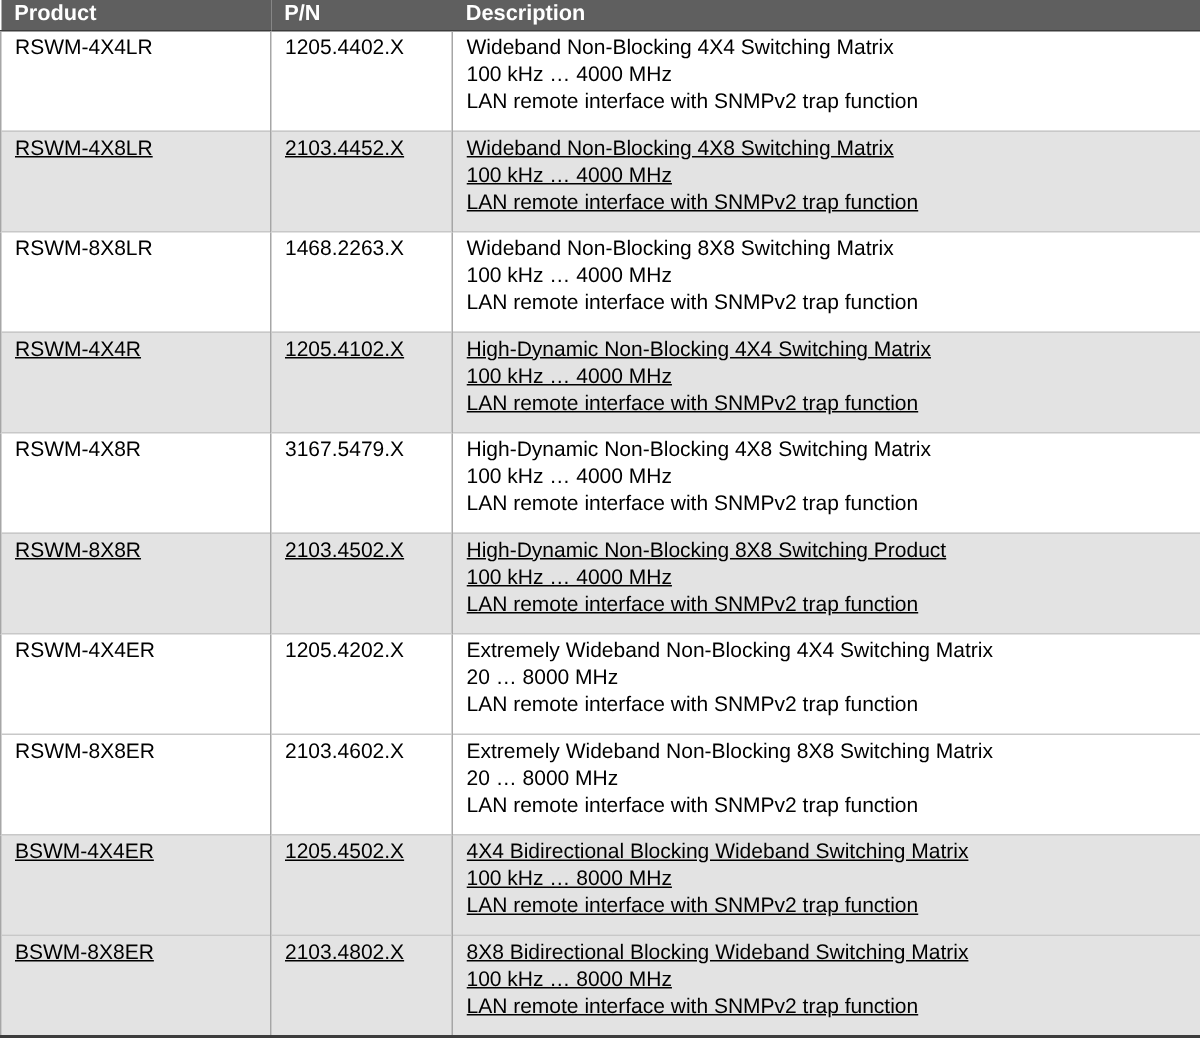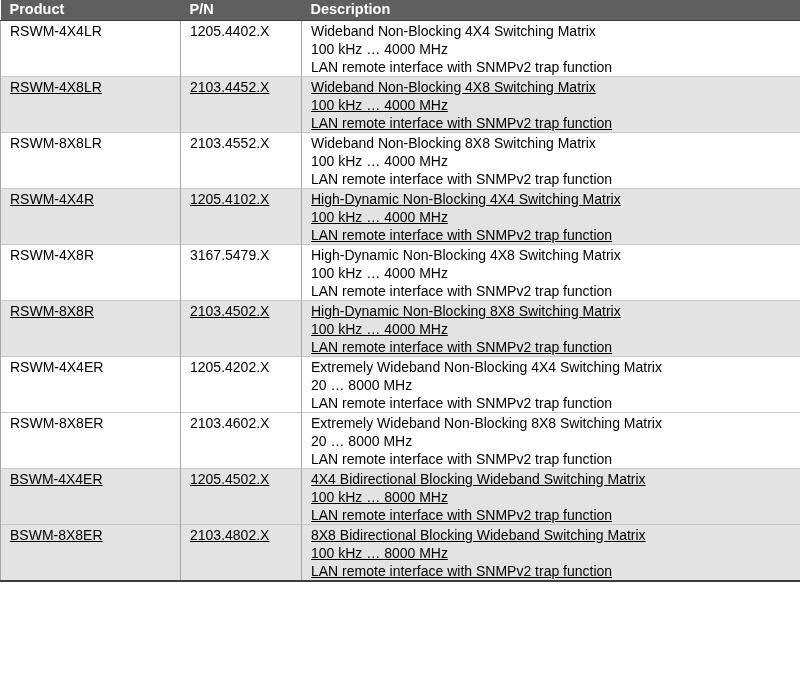--- a/index.html
+++ b/index.html
@@ -46,21 +46,21 @@
   }
   tbody tr.alt {
     background: var(--row-alt-bg);
     text-decoration: underline;
   }
   tbody td {
     vertical-align: top;
     color: var(--body-text);
     font-size: 14px;
     line-height: 18px;
-    padding: 1px 4px 0 9px;
+    padding: 1px 4px 11px 9px;
     border-top: 1px solid var(--row-divider);
   }
   tbody tr:first-child td { border-top: none; }
   tbody td:first-child { border-left: 1px solid var(--grid-line); }
   tbody td:last-child  { border-right: 1px solid var(--grid-line); }
   tbody td.pn-cell, tbody td.desc-cell { border-left: 1px solid var(--grid-line); }
   .desc-line { white-space: nowrap; overflow: hidden; }
 </style>
 </head>
 <body>
@@ -92,21 +92,21 @@
     <td class="product-cell">RSWM-4X8LR</td>
     <td class="pn-cell">2103.4452.X</td>
     <td class="desc-cell">
       <div class="desc-line">Wideband Non-Blocking 4X8 Switching Matrix</div>
       <div class="desc-line">100 kHz … 4000 MHz</div>
       <div class="desc-line">LAN remote interface with SNMPv2 trap function</div>
     </td>
   </tr>
       <tr>
     <td class="product-cell">RSWM-8X8LR</td>
-    <td class="pn-cell">2103.4552.X</td>
+    <td class="pn-cell">1468.2263.X</td>
     <td class="desc-cell">
       <div class="desc-line">Wideband Non-Blocking 8X8 Switching Matrix</div>
       <div class="desc-line">100 kHz … 4000 MHz</div>
       <div class="desc-line">LAN remote interface with SNMPv2 trap function</div>
     </td>
   </tr>
       <tr class="alt">
     <td class="product-cell">RSWM-4X4R</td>
     <td class="pn-cell">1205.4102.X</td>
     <td class="desc-cell">
@@ -121,21 +121,21 @@
     <td class="desc-cell">
       <div class="desc-line">High-Dynamic Non-Blocking 4X8 Switching Matrix</div>
       <div class="desc-line">100 kHz … 4000 MHz</div>
       <div class="desc-line">LAN remote interface with SNMPv2 trap function</div>
     </td>
   </tr>
       <tr class="alt">
     <td class="product-cell">RSWM-8X8R</td>
     <td class="pn-cell">2103.4502.X</td>
     <td class="desc-cell">
-      <div class="desc-line">High-Dynamic Non-Blocking 8X8 Switching Matrix</div>
+      <div class="desc-line">High-Dynamic Non-Blocking 8X8 Switching Product</div>
       <div class="desc-line">100 kHz … 4000 MHz</div>
       <div class="desc-line">LAN remote interface with SNMPv2 trap function</div>
     </td>
   </tr>
       <tr>
     <td class="product-cell">RSWM-4X4ER</td>
     <td class="pn-cell">1205.4202.X</td>
     <td class="desc-cell">
       <div class="desc-line">Extremely Wideband Non-Blocking 4X4 Switching Matrix</div>
       <div class="desc-line">20 … 8000 MHz</div>

